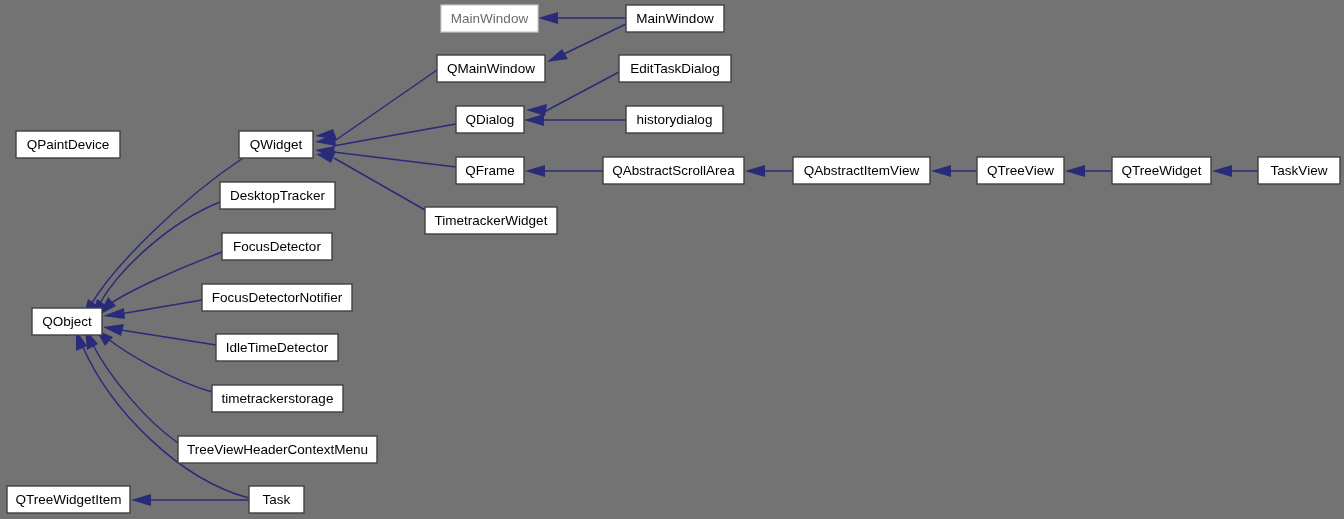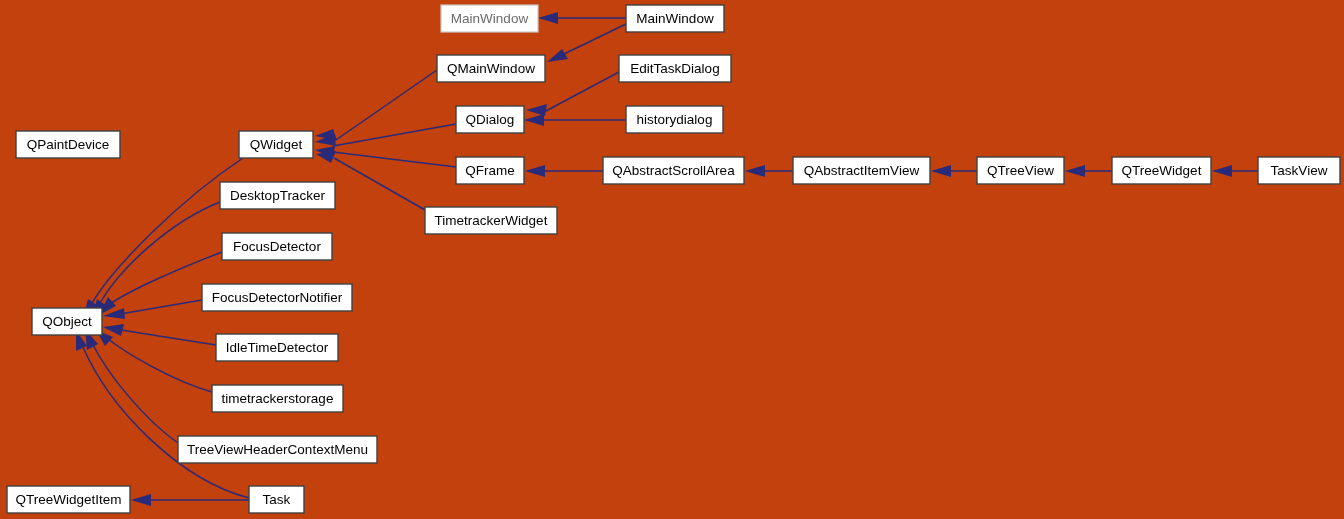--- a/index.html
+++ b/index.html
@@ -4,21 +4,21 @@
 <style>
   html, body {
     margin: 0;
     padding: 0;
     background: #ffffff;
   }
   #canvas-wrap {
     position: relative;
     width: 1344px;
     height: 519px;
-    background: #c2410c;
+    background: #737373;
     overflow: hidden;
     font-family: "Liberation Sans", sans-serif;
   }
   svg#graph {
     position: absolute;
     left: 0;
     top: 0;
     width: 1344px;
     height: 519px;
   }

